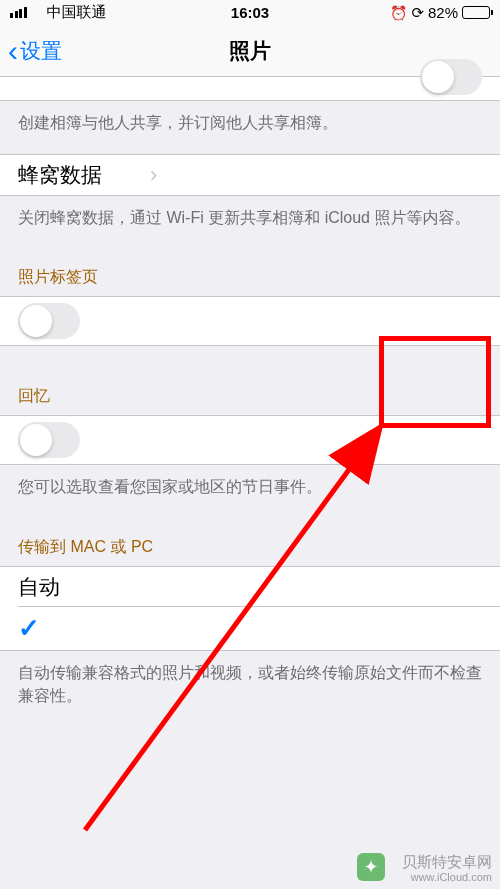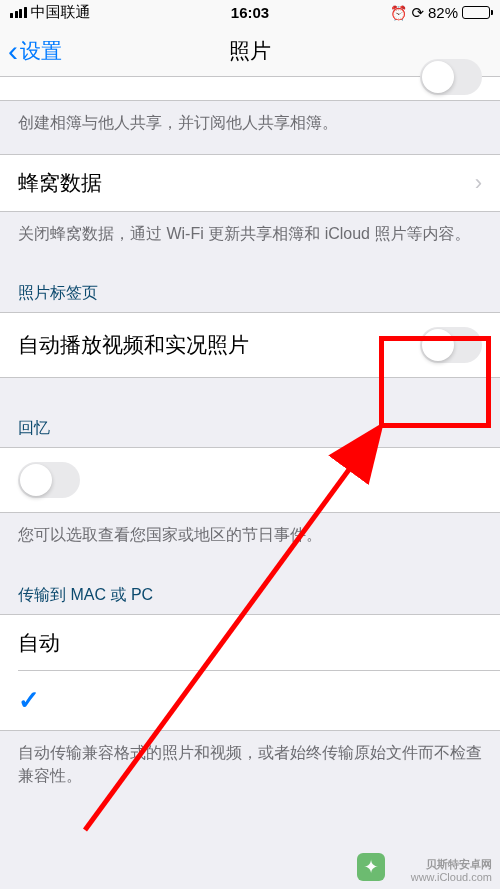--- a/index.html
+++ b/index.html
@@ -1,56 +1,56 @@
 <!DOCTYPE html>
 <html><head>
   <meta charset="utf-8">
   <style>
     * { margin: 0; padding: 0; box-sizing: border-box; }
     html, body { width: 500px; height: 889px; font-family: -apple-system, 'PingFang SC', 'Helvetica Neue', sans-serif; background: #efeff4; overflow: hidden; }
     
     .status-bar { height: 25px; display: flex; align-items: center; justify-content: space-between; padding: 0 10px; font-size: 15px; font-weight: 500; background: #f9f9f9; }
-    .status-left { display: flex; align-items: center; gap: 4px; }
+    .status-left { display: flex; align-items: center; gap: 20px; }
     .status-center { position: absolute; left: 50%; transform: translateX(-50%); font-weight: 600; }
     .status-right { display: flex; align-items: center; gap: 4px; }
     .signal-bars { display: inline-flex; align-items: flex-end; gap: 1.5px; }
     .signal-bars span { width: 3px; background: #000; border-radius: 0.5px; }
     .signal-bars span:nth-child(1){height:5px}.signal-bars span:nth-child(2){height:7px}.signal-bars span:nth-child(3){height:9px}.signal-bars span:nth-child(4){height:11px}
     .alarm-icon { font-size: 14px; }
     .battery-wrap { display: inline-flex; align-items: center; gap: 2px; }
     .battery { width: 28px; height: 13px; border: 1.5px solid #000; border-radius: 3px; position: relative; }
     .battery::after { content: ''; position: absolute; right: -4px; top: 3px; width: 2px; height: 5px; background: #000; border-radius: 0 1px 1px 0; }
     .battery-fill { height: 100%; width: 82%; background: #000; border-radius: 1px; }
     
     .nav-bar { height: 52px; display: flex; align-items: center; background: #f9f9f9; border-bottom: 0.5px solid #c6c6c8; position: relative; }
     .back-btn { display: flex; align-items: center; color: #007aff; font-size: 21px; padding: 0 8px; cursor: pointer; }
     .back-chevron { font-size: 30px; line-height: 1; margin-right: 2px; font-weight: 300; }
-    .nav-title { position: absolute; left: 50%; transform: translateX(-50%); font-size: 21px; font-weight: 400; }
+    .nav-title { position: absolute; left: 50%; transform: translateX(-50%); font-size: 21px; font-weight: 700; }
     
     .partial-cell { height: 24px; background: #fff; border-bottom: 0.5px solid #c6c6c8; position: relative; }
     .partial-toggle { position: absolute; right: 18px; top: -18px; }
     
     .footer-text { padding: 10px 18px 20px; font-size: 16px; color: #6d6d72; line-height: 1.45; }
-    .header-text { padding: 18px 18px 8px; font-size: 16px; color: #0c4a6e; }
+    .header-text { padding: 18px 18px 8px; font-size: 16px; color: #a16207; }
     
-    .cell { background: #fff; display: flex; align-items: center; justify-content: space-between; padding: 14px 18px; font-size: 21px; color: #000; position: relative; }
+    .cell { background: #fff; display: flex; align-items: center; justify-content: flex-start; padding: 6px 18px; font-size: 21px; color: #000; position: relative; gap: 48px; }
     .cell.bt { border-top: 0.5px solid #c6c6c8; }
     .cell.bb { border-bottom: 0.5px solid #c6c6c8; }
     .cell .sep { position: absolute; bottom: 0; left: 18px; right: 0; height: 0.5px; background: #c6c6c8; }
     .chevr { color: #c7c7cc; font-size: 22px; font-weight: 300; }
     .check { color: #007aff; font-size: 26px; font-weight: 600; }
     
     .toggle { width: 62px; height: 36px; background: #e9e9eb; border-radius: 18px; position: relative; cursor: pointer; }
     .toggle .knob { position: absolute; width: 32px; height: 32px; background: #fff; border-radius: 50%; top: 2px; left: 2px; box-shadow: 0 2px 4px rgba(0,0,0,0.2); }
     
     .red-box { position: absolute; border: 5px solid #ff0000; width: 112px; height: 92px; top: 336px; left: 379px; z-index: 10; pointer-events: none; }
     .arrow-svg { position: absolute; top: 0; left: 0; pointer-events: none; z-index: 9; }
     
     .watermark { position: absolute; bottom: 5px; right: 8px; text-align: right; color: #777; opacity: 0.7; font-size: 11px; line-height: 1.2; z-index: 5; }
-    .watermark .big { font-size: 11px; font-weight: 700; }
+    .watermark .big { font-size: 15px; font-weight: 400; }
     .watermark-icon { position: absolute; bottom: 8px; right: 115px; width: 28px; height: 28px; background: #4caf50; border-radius: 6px; display: flex; align-items: center; justify-content: center; color: #fff; font-size: 18px; z-index: 5; opacity: 0.8; }
   </style>
 </head>
 <body>
 
 <div class="status-bar">
   <div class="status-left">
     <span class="signal-bars">
         <span></span>
         <span></span>
@@ -88,21 +88,20 @@
 <div class="footer-text">创建相簿与他人共享，并订阅他人共享相簿。</div>
 
 <div class="cell bt bb">
   <span>蜂窝数据</span>
   <span class="chevr">›</span>
 </div>
 <div class="footer-text">关闭蜂窝数据，通过 Wi-Fi 更新共享相簿和 iCloud 照片等内容。</div>
 
 <div class="header-text">照片标签页</div>
 <div class="cell bt bb">
-  <span>自动播放视频和实况照片</span>
   <div class="toggle">
       <div class="knob"></div>
     </div>
 </div>
 
 <div class="header-text" style="padding-top:40px">回忆</div>
 <div class="cell bt bb">
   <div class="toggle">
       <div class="knob"></div>
     </div>

